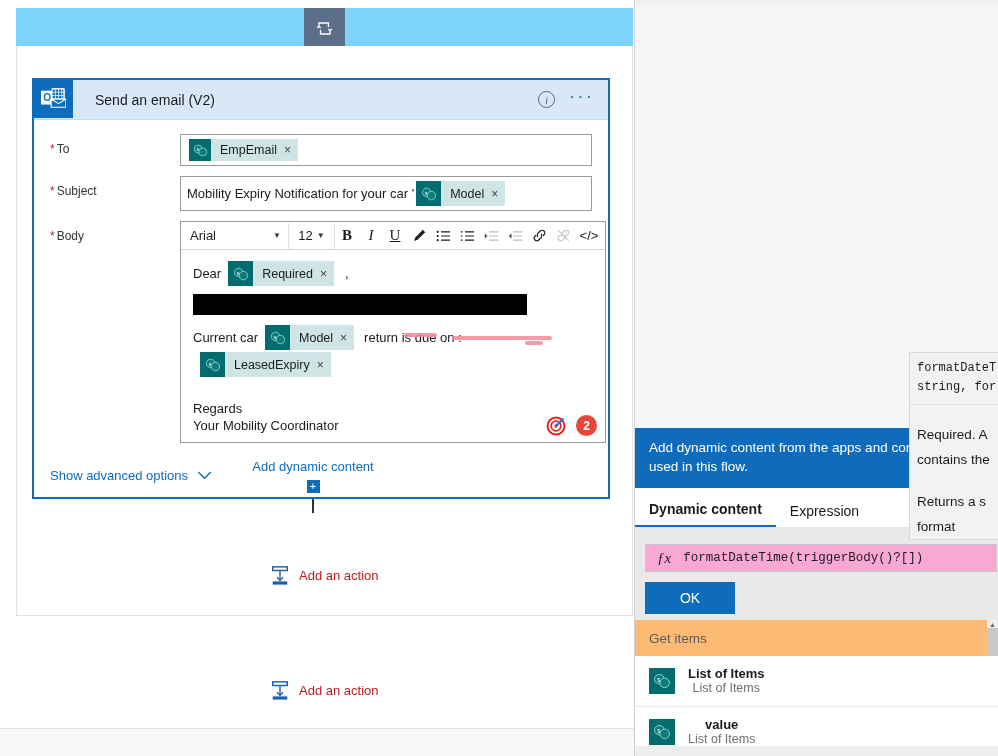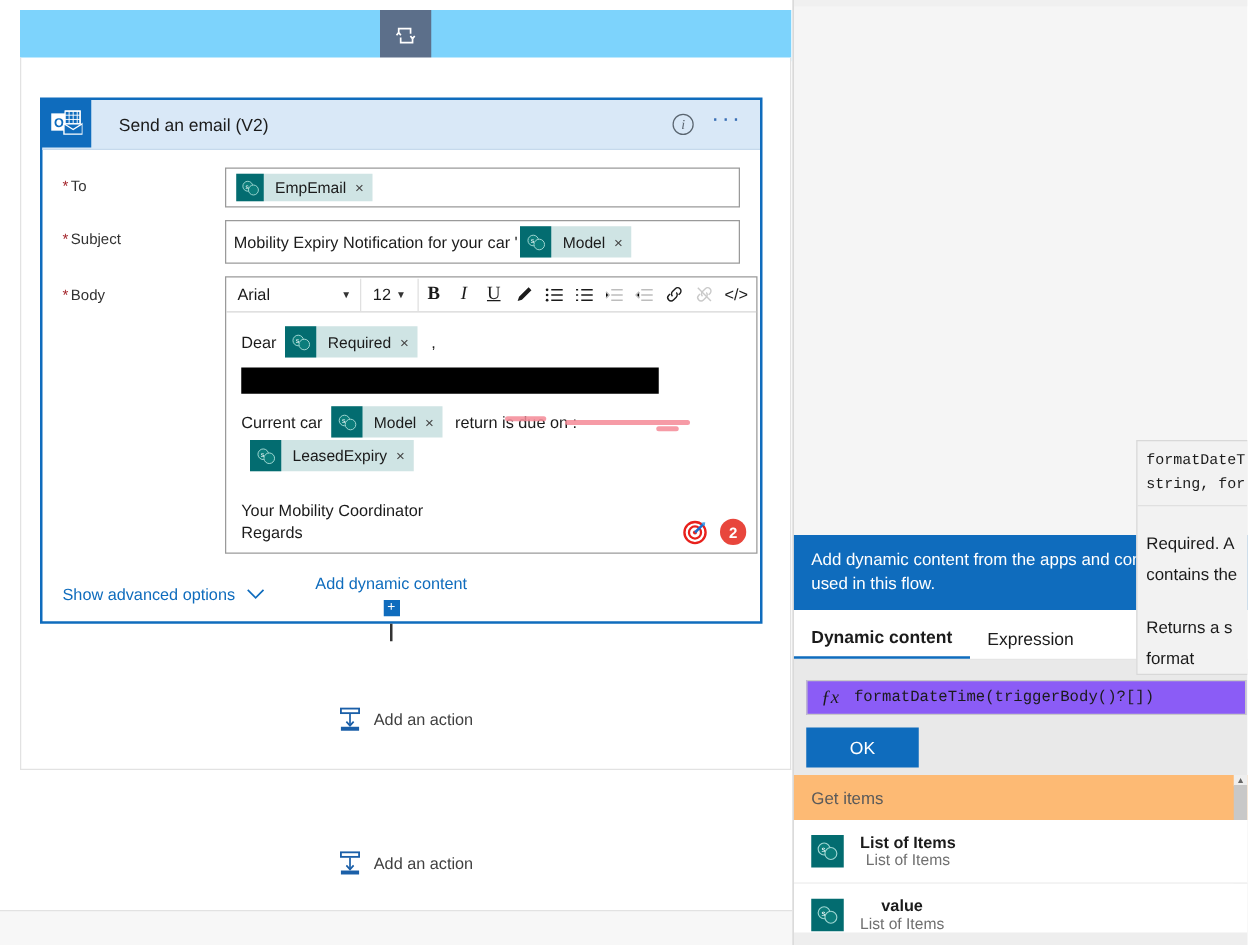--- a/index.html
+++ b/index.html
@@ -185,21 +185,21 @@
 
   .advanced {
     position: absolute; left: 16px; bottom: 14px;
     display: flex; align-items: center; gap: 9px;
     color: #0f6cbd; font-size: 13px; cursor: pointer;
   }
 
   
   .add-action {
     position: absolute; display: flex; align-items: center; gap: 9px;
-    color: #404040; font-size: 13px; cursor: pointer;
+    color: #b91c1c; font-size: 13px; cursor: pointer;
   }
   .aa1 { left: 270px; top: 565px; }
   .aa2 { left: 270px; top: 680px; }
   .aa-icon { width: 20px; height: 21px; }
 
   
   .bottom-strip {
     position: absolute; left: 0; top: 728px; width: 634px; height: 28px;
     background: #f7f7f7; border-top: 1px solid #e2e2e2;
   }
@@ -227,21 +227,21 @@
   .dc-tab {
     font-size: 14px; color: #1b1b1b; padding: 0 14px 8px 14px; cursor: pointer;
   }
   .dc-tab.active { font-weight: bold; border-bottom: 2.5px solid #0f6cbd; }
   .expr-zone {
     position: absolute; left: 0; top: 528px; width: 364px; height: 98px;
     background: #e9e9e9;
   }
   .expr-input {
     position: absolute; left: 10px; top: 16px; width: 352px; height: 28px;
-    background: #8b5cf6; border: 1px solid #c8c8c8;
+    background: #f9a8d4; border: 1px solid #c8c8c8;
     display: flex; align-items: center; gap: 12px; padding-left: 11px;
     font-family: "Liberation Mono", monospace; font-size: 12.5px; color: #1b1b1b; text-align: right;
   }
   .fx {
     font-family: "Liberation Serif", serif; font-style: italic;
     font-size: 15px; color: #1b1b1b;
   }
   .ok-btn {
     position: absolute; left: 10px; top: 54px;
     width: 90px; height: 32px; background: #0f6cbd; color: #ffffff;
@@ -492,22 +492,22 @@
                       <circle cx="13" cy="12" r="5.3" fill="#0b7d7b" stroke="#9fd6d2" stroke-width="1"></circle>
                       <text x="4.6" y="11" font-family="Liberation Sans, sans-serif" font-size="7" fill="#ffffff">s</text>
                     </svg>
                   </span>
                   <span class="tlabel">LeasedExpiry</span>
                   <span class="tx">×</span>
                 </span>
               </div>
 
               <div class="sig">
+                <div>Regards</div>
                 <div>Your Mobility Coordinator</div>
-                <div>Regards</div>
               </div>
 
               <div class="annot-wrap">
                 <span class="target-icon">
                   <svg width="20" height="20" viewBox="0 0 22 22">
                     <circle cx="11" cy="11" r="9.3" fill="none" stroke="#e8211c" stroke-width="2.1"></circle>
                     <circle cx="11" cy="11" r="5.3" fill="none" stroke="#e8211c" stroke-width="2"></circle>
                     <circle cx="11" cy="11" r="1.8" fill="#e8211c"></circle>
                     <path d="M11 11 L19 3" stroke="#1b6fd0" stroke-width="2.2"></path>
                     <path d="M16.4 2.4 l3.6 -0.4 l-0.4 3.6 z" fill="#4aa3e8"></path>

